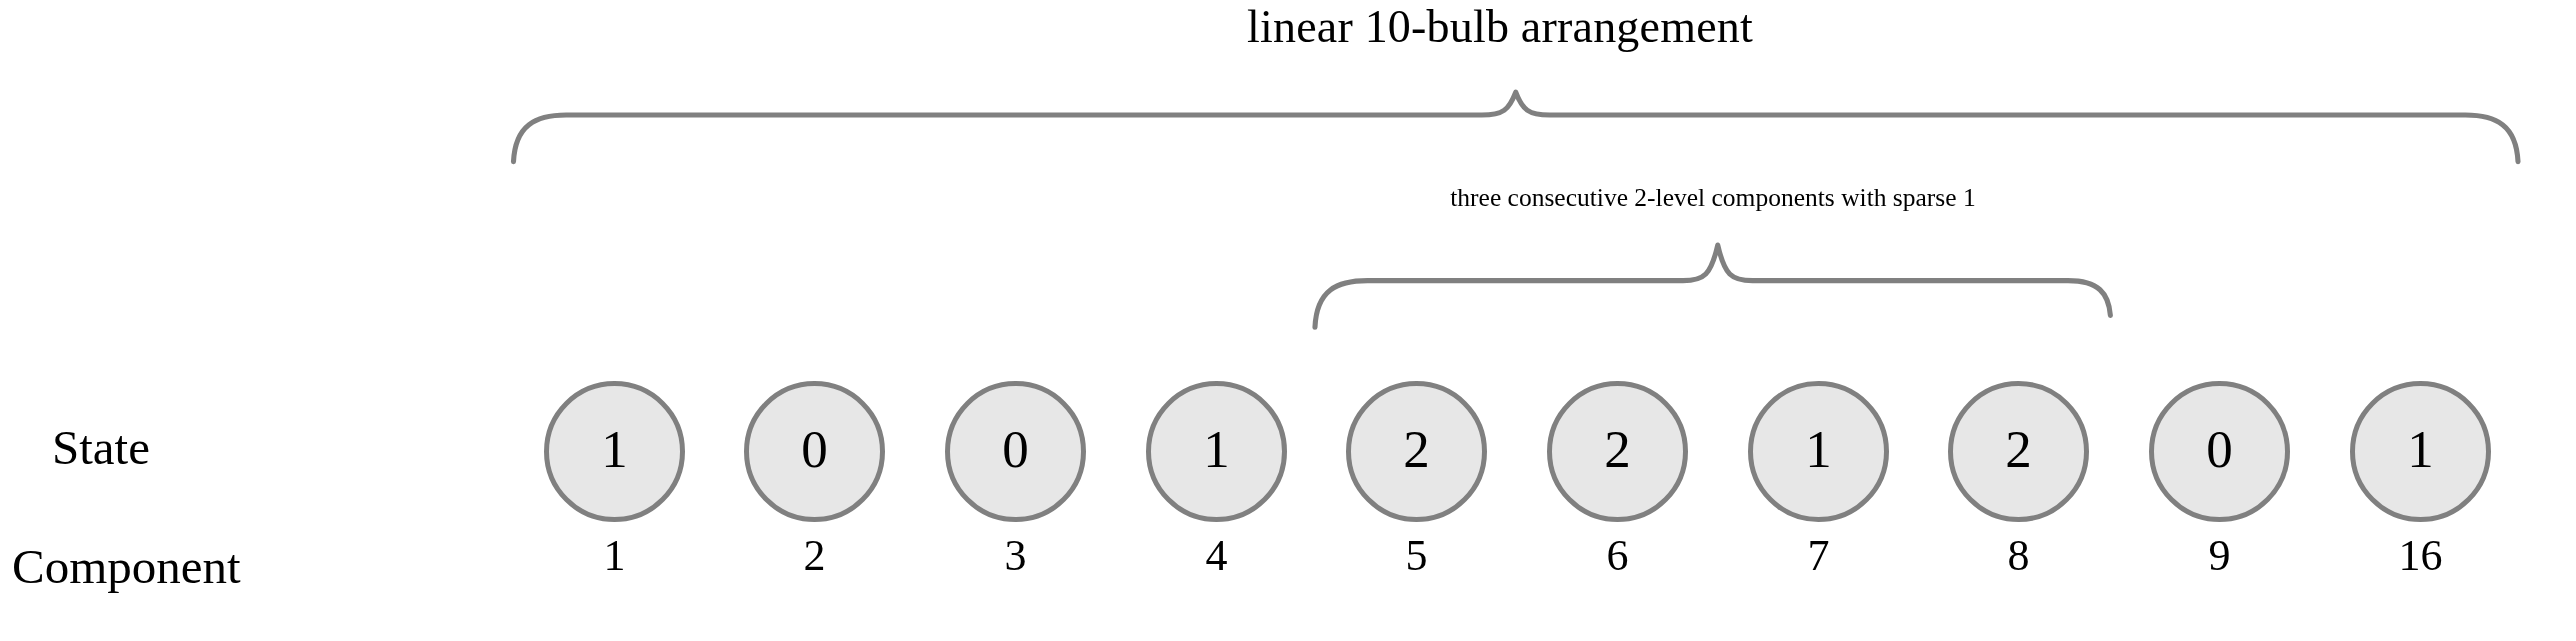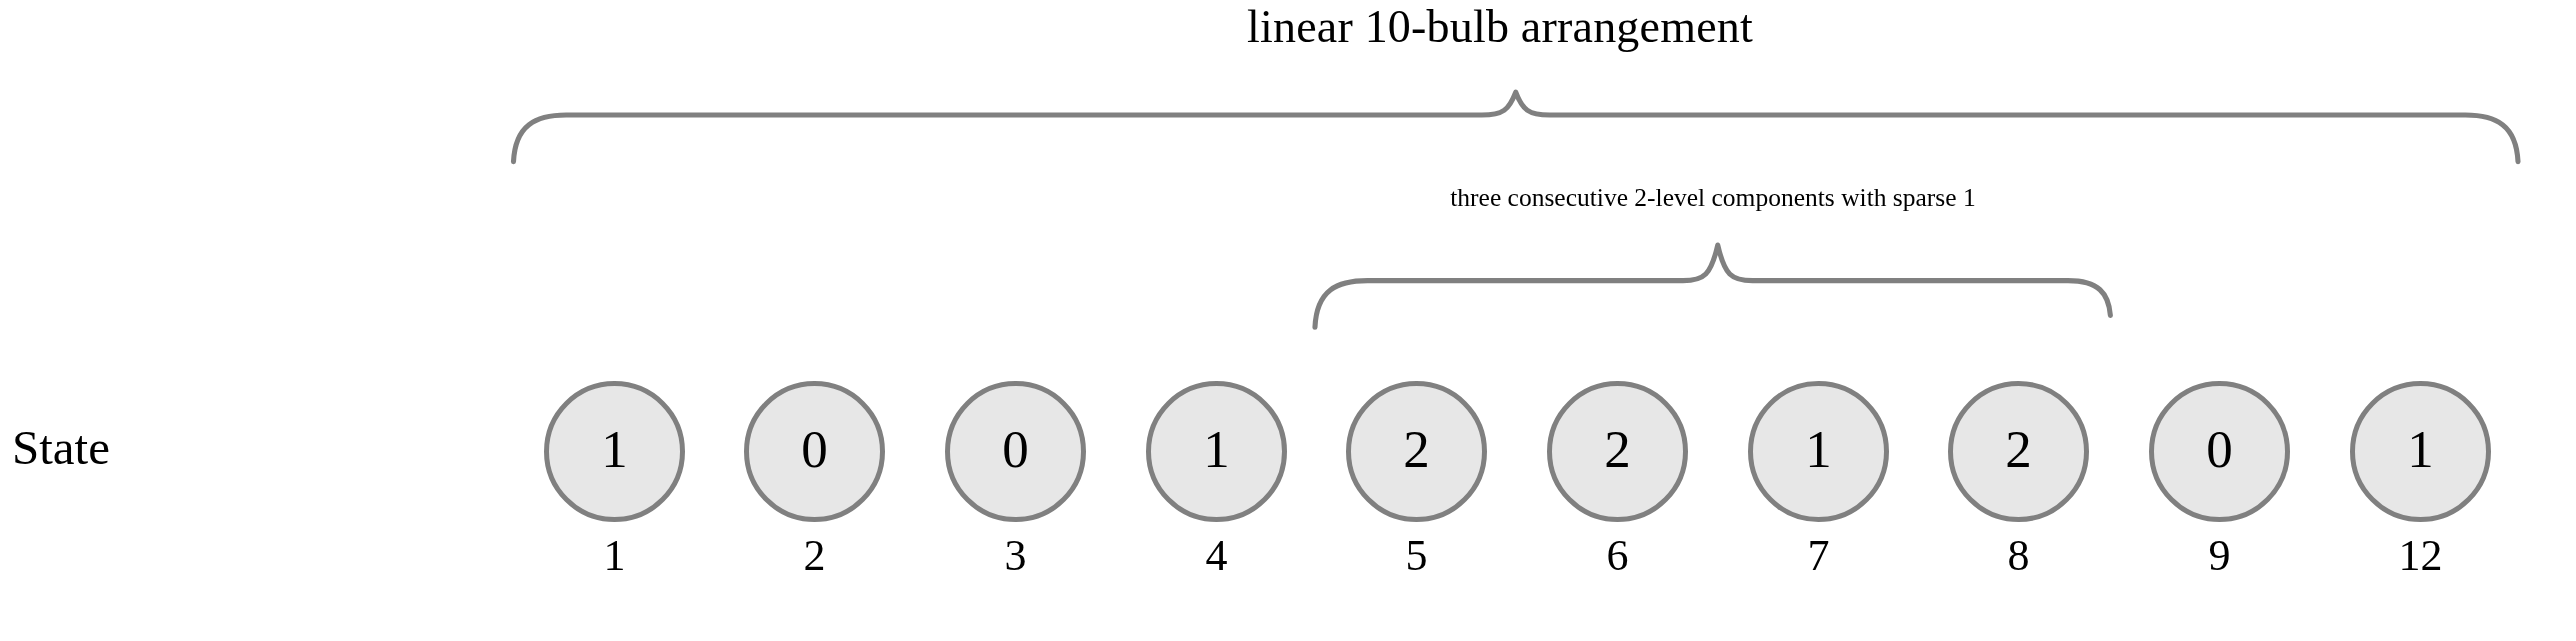--- a/index.html
+++ b/index.html
@@ -70,21 +70,21 @@
   #brace-inner { left: 1306px; top: 234px; }
 
   
   .row-label {
     position: absolute;
     left: 12px;
     font-size: 49px;
     line-height: 49px;
     white-space: nowrap;
   }
-  #label-state { top: 423px; }
+  #label-state { top: 423px; margin-left: 40px; }
   #label-component { top: 542px; }
 
   
   #bulb-row {
     position: absolute;
     left: 0;
     top: 0;
     width: 2576px;
     height: 641px;
   }
@@ -153,20 +153,21 @@
     <path d="M 10 110
              C 12 66, 36 55, 72 55
              L 444 55
              C 469 55, 477 48, 485 13
              C 493 48, 501 55, 526 55
              L 898 55
              C 934 55, 946 70, 948 96"></path>
   </svg>
 
   <div class="row-label" id="label-state">State</div>
+  <div class="row-label" id="label-component">Component</div>
 
   <div id="bulb-row">
       <div class="bulb-cell" style="left: 544px;">
         <div class="bulb">
           <span class="bulb-state">1</span>
         </div>
         <div class="bulb-index">1</div>
       </div>
       <div class="bulb-cell" style="left: 744px;">
         <div class="bulb">
@@ -213,18 +214,18 @@
       <div class="bulb-cell" style="left: 2149px;">
         <div class="bulb">
           <span class="bulb-state">0</span>
         </div>
         <div class="bulb-index">9</div>
       </div>
       <div class="bulb-cell" style="left: 2350px;">
         <div class="bulb">
           <span class="bulb-state">1</span>
         </div>
-        <div class="bulb-index">12</div>
+        <div class="bulb-index">16</div>
       </div>
     </div>
 
 </div>
 
 
 </body></html>

